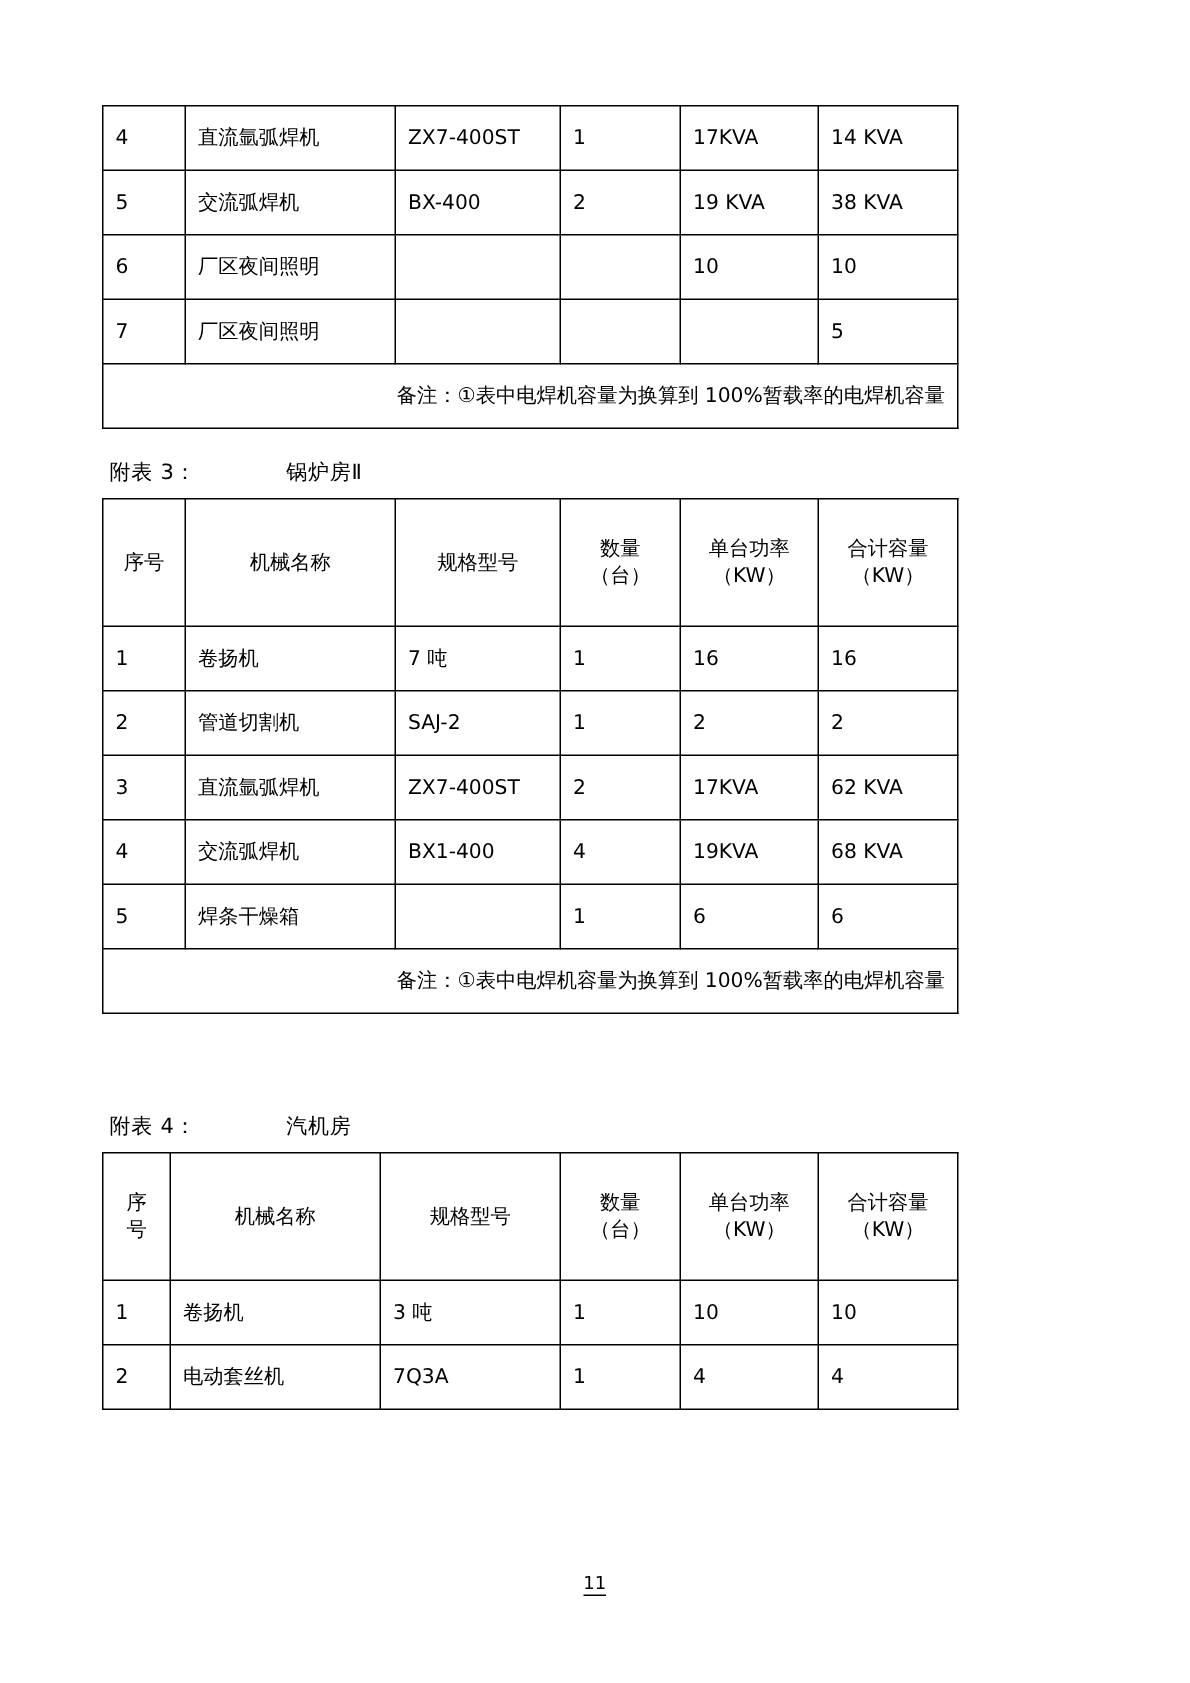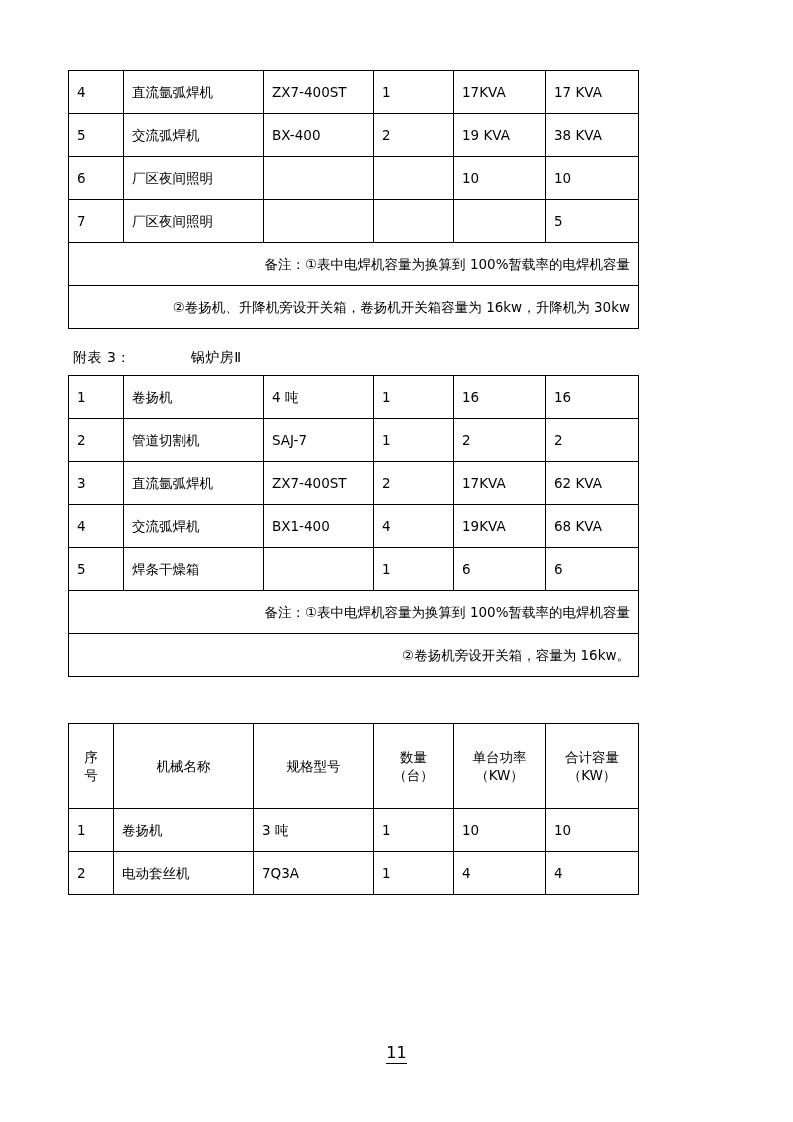--- a/index.html
+++ b/index.html
@@ -62,21 +62,21 @@
   .gap-lg { height: 46px; }
   .two-line {
     line-height: 1.5;
   }
   .pagenum {
     position: absolute;
     bottom: 60px;
     left: 0;
     width: 793px;
     text-align: center;
-    font-size: 16px;
+    font-size: 12px;
   }
   .pagenum span {
     border-bottom: 1px solid #000;
     padding-bottom: 1px;
   }
 </style>
 </head>
 <body>
 
 <div class="page">
@@ -90,21 +90,21 @@
         <col style="width:92px">
         <col style="width:93px">
     </colgroup>
     <tbody>
       <tr class="rowh-md">
         <td>4</td>
         <td>直流氩弧焊机</td>
         <td>ZX7-400ST</td>
         <td>1</td>
         <td>17KVA</td>
-        <td>17 KVA</td>
+        <td>14 KVA</td>
       </tr>
       <tr class="rowh-md">
         <td>5</td>
         <td>交流弧焊机</td>
         <td>BX-400</td>
         <td>2</td>
         <td>19 KVA</td>
         <td>38 KVA</td>
       </tr>
       <tr class="rowh-md">
@@ -118,55 +118,64 @@
       <tr class="rowh-md">
         <td>7</td>
         <td>厂区夜间照明</td>
         <td></td>
         <td></td>
         <td></td>
         <td>5</td>
       </tr>
       <tr class="note rowh-md">
         <td colspan="6">备注：①表中电焊机容量为换算到 100%暂载率的电焊机容量</td>
-      </tr>
-      <tr class="note rowh-md">
-        <td colspan="6">
-          <span class="note-indent">②卷扬机、升降机旁设开关箱，卷扬机开关箱容量为 16kw，升降机为 30kw</span>
-        </td>
       </tr>
     </tbody>
   </table>
 
   <div class="caption">
     <span>附表 3：</span><span class="cap-title">锅炉房Ⅱ</span>
   </div>
 
   <table class="doc-table">
     <colgroup>
       <col style="width:55px">
         <col style="width:140px">
         <col style="width:110px">
       <col style="width:80px">
         <col style="width:92px">
         <col style="width:93px">
     </colgroup>
     <tbody>
+      <tr>
+        <td class="head" style="height:72px">序号</td>
+        <td class="head">机械名称</td>
+        <td class="head">规格型号</td>
+        <td class="head">数量（台）</td>
+        <td class="head two-line">
+          <div>单台功率</div>
+          <div>（KW）</div>
+        </td>
+        <td class="head two-line">
+          <div>合计容量</div>
+          <div>（KW）</div>
+        </td>
+      </tr>
       <tr class="rowh-md">
         <td>1</td>
         <td>卷扬机</td>
-        <td>4 吨</td>
+        <td>7 吨</td>
         <td>1</td>
         <td>16</td>
         <td>16</td>
       </tr>
       <tr class="rowh-md">
         <td>2</td>
         <td>管道切割机</td>
-        <td>SAJ-7</td>
+        <td>SAJ-2</td>
         <td>1</td>
         <td>2</td>
         <td>2</td>
       </tr>
       <tr class="rowh-md">
         <td>3</td>
         <td>直流氩弧焊机</td>
         <td>ZX7-400ST</td>
         <td>2</td>
         <td>17KVA</td>
@@ -184,30 +193,28 @@
         <td>5</td>
         <td>焊条干燥箱</td>
         <td></td>
         <td>1</td>
         <td>6</td>
         <td>6</td>
       </tr>
       <tr class="note rowh-md">
         <td colspan="6">备注：①表中电焊机容量为换算到 100%暂载率的电焊机容量</td>
       </tr>
-      <tr class="note rowh-md">
-        <td colspan="6">
-          <span class="note-indent">②卷扬机旁设开关箱，容量为 16kw。</span>
-        </td>
-      </tr>
     </tbody>
   </table>
 
   <div class="gap-lg"></div>
 
+  <div class="caption">
+    <span>附表 4：</span><span class="cap-title">汽机房</span>
+  </div>
 
   <table class="doc-table">
     <colgroup>
       <col style="width:45px">
         <col style="width:140px">
         <col style="width:120px">
       <col style="width:80px">
         <col style="width:92px">
         <col style="width:93px">
     </colgroup>

